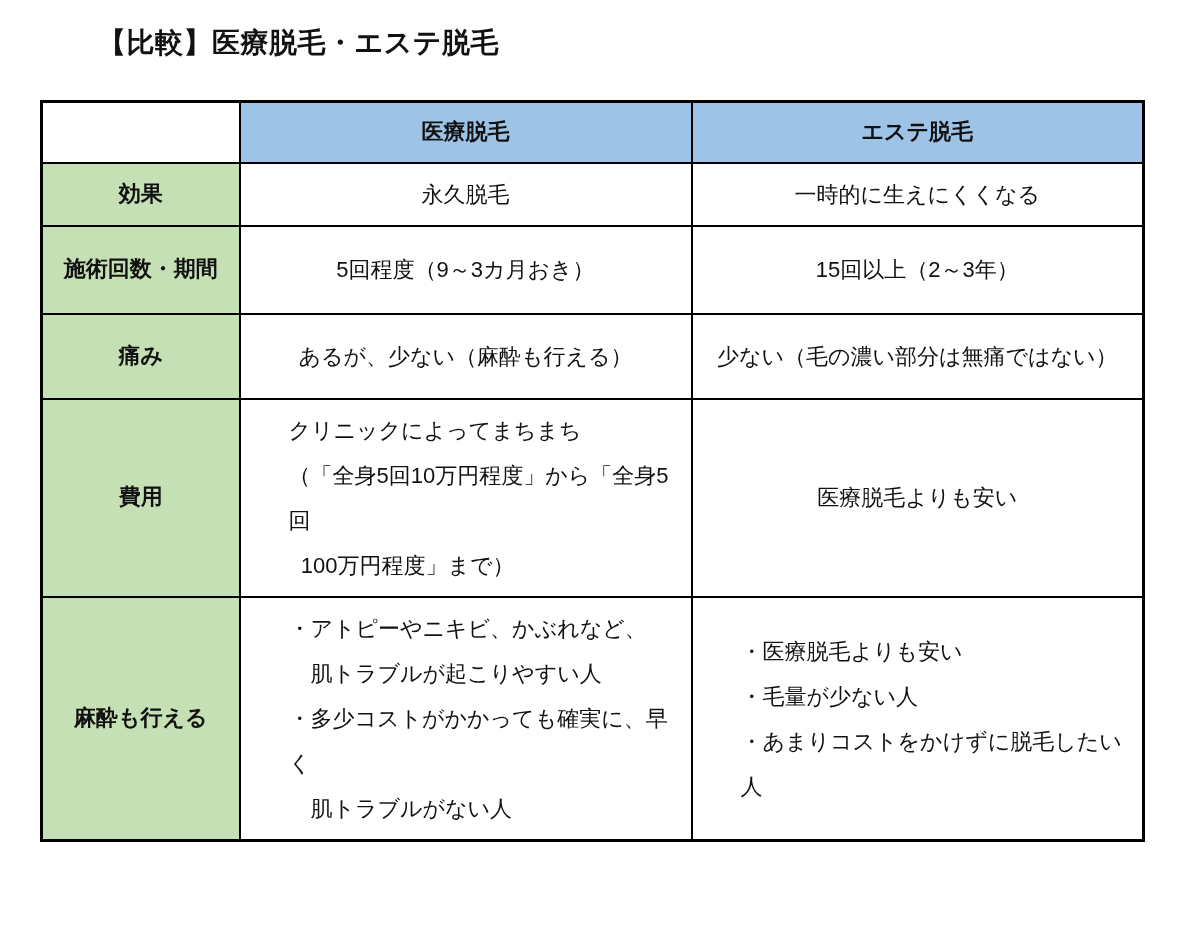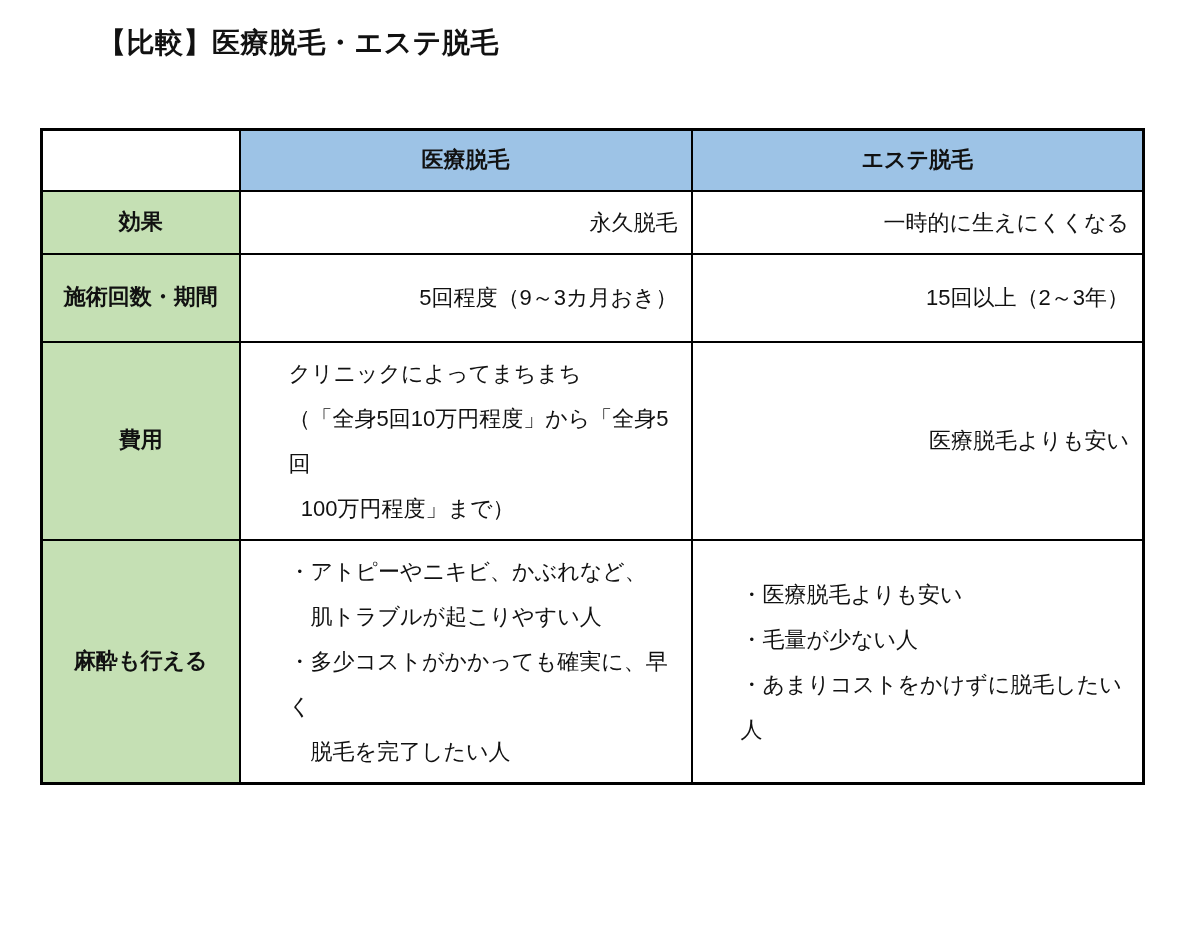--- a/index.html
+++ b/index.html
@@ -14,21 +14,21 @@
     position: absolute;
     left: 62px; top: 24px;
     font-size: 28px;
     font-weight: 700;
     color: var(--text, #111111);
     letter-spacing: 0.5px;
     margin-left: 36px;
   }
   table.cmp {
     position: absolute;
-    left: 40px; top: 128px;
+    left: 40px; top: 100px;
     width: 1102px;
     table-layout: fixed;
     border-collapse: collapse;
     border: 3px solid var(--border, #000);
   }
   col.c1 { width: 198px; }
   col.c2 { width: 452px; }
   col.c3 { width: 452px; }
   .cmp th, .cmp td {
     border: 2px solid var(--border, #000);
@@ -52,21 +52,21 @@
     text-align: center;
     line-height: 1.3;
   }
   th.rowlabel {
     background: var(--label-bg, #C5E0B4);
     font-weight: 700;
     text-align: center;
     line-height: 1.3;
   }
   td { font-weight: 400; }
-  td.center { text-align: right; margin-top: 19px; }
+  td.center { text-align: center; margin-top: 19px; }
   td.left   { text-align: left; padding-left: 48px; }
 </style>
 </head>
 <body>
 
 <h1 class="page-title">【比較】医療脱毛・エステ脱毛</h1>
 
 <table class="cmp">
   <colgroup>
     <col class="c1">
@@ -82,31 +82,36 @@
     <tr class="r-effect">
       <th class="rowlabel">効果</th>
       <td class="center">永久脱毛</td>
       <td class="center">一時的に生えにくくなる</td>
     </tr>
     <tr class="r-sessions">
       <th class="rowlabel">施術回数・期間</th>
       <td class="center">5回程度（9～3カ月おき）</td>
       <td class="center">15回以上（2～3年）</td>
     </tr>
+    <tr class="r-pain">
+      <th class="rowlabel">痛み</th>
+      <td class="center">あるが、少ない（麻酔も行える）</td>
+      <td class="center">少ない（毛の濃い部分は無痛ではない）</td>
+    </tr>
     <tr class="r-cost">
       <th class="rowlabel">費用</th>
       <td class="left">クリニックによってまちまち
 （「全身5回10万円程度」から「全身5回
   100万円程度」まで）</td>
       <td class="center">医療脱毛よりも安い</td>
     </tr>
     <tr class="r-suited">
       <th class="rowlabel">麻酔も行える</th>
       <td class="left">・アトピーやニキビ、かぶれなど、
 　肌トラブルが起こりやすい人
 ・多少コストがかかっても確実に、早く
-　脱毛を完了したい人</td>
+　肌トラブルがない人</td>
       <td class="left">・医療脱毛よりも安い
 ・毛量が少ない人
 ・あまりコストをかけずに脱毛したい人</td>
     </tr>
   </tbody>
 </table>
 
 </body></html>

